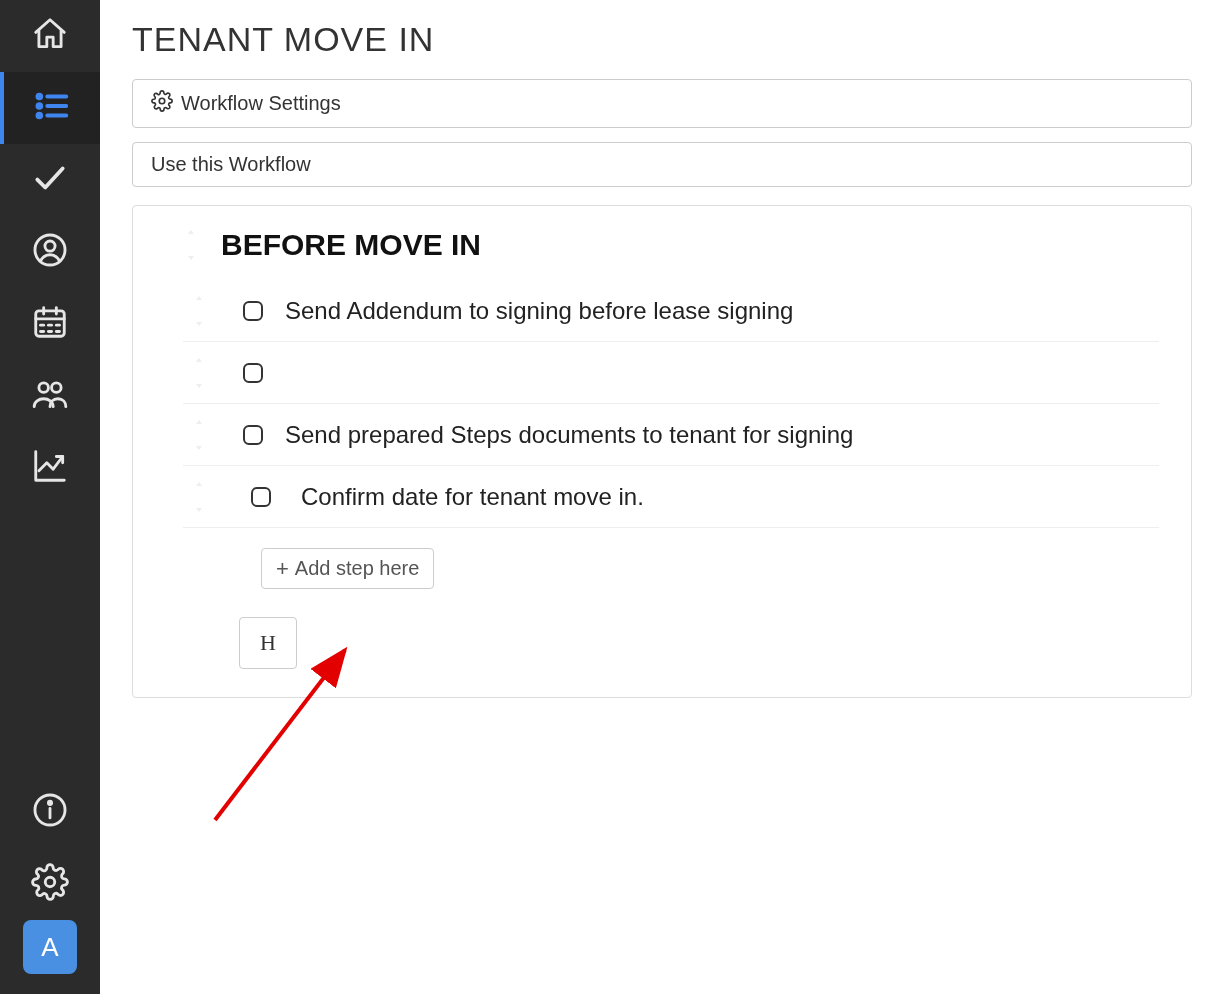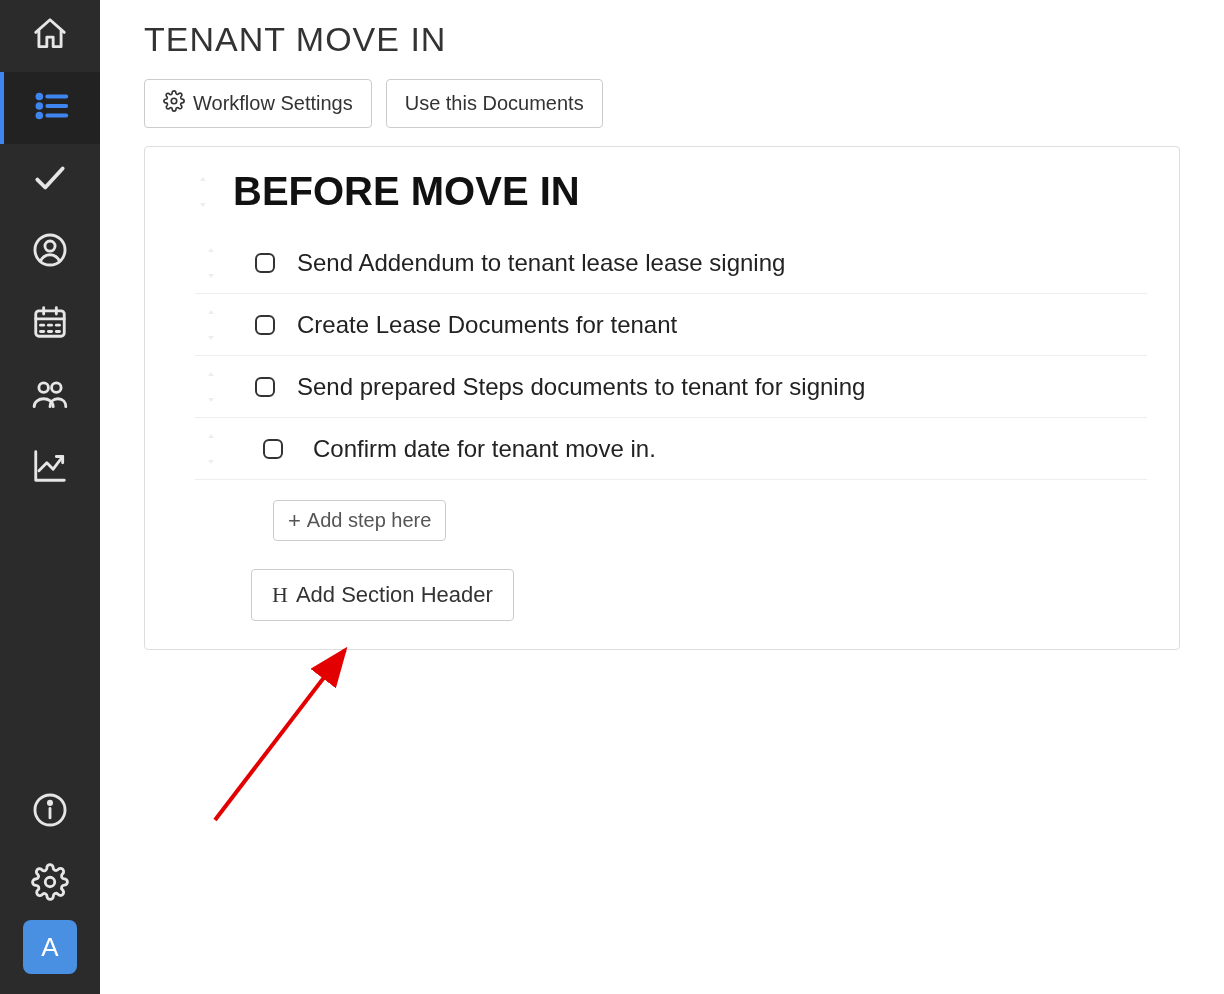--- a/index.html
+++ b/index.html
@@ -48,34 +48,35 @@
     align-items: center;
     justify-content: center;
     font-size: 26px;
     margin-bottom: 20px;
     cursor: pointer;
   }
 
   
   .main {
     flex: 1;
-    padding: 20px 44px;
+    padding: 20px 32px;
     overflow: auto;
   }
   .page-title {
     font-size: 34px;
     font-weight: 400;
     letter-spacing: 1px;
     color: #333;
     margin-bottom: 20px;
   }
   .action-bar {
     display: flex;
     gap: 14px;
     margin-bottom: 18px;
+    flex-direction: column;
   }
   .btn {
     display: inline-flex;
     align-items: center;
     gap: 8px;
     padding: 10px 18px;
     border: 1px solid #ccc;
     border-radius: 4px;
     background: #fff;
     font-size: 20px;
@@ -109,21 +110,21 @@
     flex-shrink: 0;
   }
   .drag-col svg { width: 16px; height: 16px; }
 
   .section-header-row {
     display: flex;
     align-items: center;
     margin-bottom: 18px;
   }
   .section-title {
-    font-size: 40px;
+    font-size: 30px;
     font-weight: 700;
     color: #111;
   }
   .step-row {
     display: flex;
     align-items: center;
     padding: 14px 0;
     border-bottom: 1px solid #eee;
     min-height: 62px;
   }
@@ -294,21 +295,21 @@
         <svg viewBox="0 0 24 24" fill="none" stroke="currentColor" stroke-width="1.8">
             <circle cx="12" cy="12" r="3"></circle>
             <path d="M19.4 15a1.7 1.7 0 0 0 .3 1.8l.1.1a2 2 0 1 1-2.8 2.8l-.1-.1a1.7 1.7 0 0 0-1.8-.3 1.7 1.7 0 0 0-1 1.5V21a2 2 0 0 1-4 0v-.1a1.7 1.7 0 0 0-1-1.5 1.7 1.7 0 0 0-1.8.3l-.1.1a2 2 0 1 1-2.8-2.8l.1-.1a1.7 1.7 0 0 0 .3-1.8 1.7 1.7 0 0 0-1.5-1H3a2 2 0 0 1 0-4h.1a1.7 1.7 0 0 0 1.5-1 1.7 1.7 0 0 0-.3-1.8l-.1-.1a2 2 0 1 1 2.8-2.8l.1.1a1.7 1.7 0 0 0 1.8.3h.1a1.7 1.7 0 0 0 1-1.5V3a2 2 0 0 1 4 0v.1a1.7 1.7 0 0 0 1 1.5h.1a1.7 1.7 0 0 0 1.8-.3l.1-.1a2 2 0 1 1 2.8 2.8l-.1.1a1.7 1.7 0 0 0-.3 1.8v.1a1.7 1.7 0 0 0 1.5 1H21a2 2 0 0 1 0 4h-.1a1.7 1.7 0 0 0-1.5 1z"></path>
           </svg>
       </span>
       <span>Workflow Settings</span>
     </button>
 
 
     <button class="btn">
-      <span>Use this Documents</span>
+      <span>Use this Workflow</span>
     </button>
   </div>
 
   <div class="card">
 
     <div class="section-header-row">
       <span class="drag-col">
         <svg viewBox="0 0 16 16" fill="#eee">
             <path d="M8 1l3 4H5z"></path>
           </svg>
@@ -323,33 +324,32 @@
         <div class="step-row">
           <span class="drag-col">
             <svg viewBox="0 0 16 16" fill="#eee">
               <path d="M8 1l3 4H5z"></path>
             </svg>
             <svg viewBox="0 0 16 16" fill="#eee">
               <path d="M8 15l-3-4h6z"></path>
             </svg>
           </span>
           <span class="checkbox"></span>
-          <span class="step-label">Send Addendum to tenant lease lease signing</span>
+          <span class="step-label">Send Addendum to signing before lease signing</span>
         </div>
         <div class="step-row">
           <span class="drag-col">
             <svg viewBox="0 0 16 16" fill="#eee">
               <path d="M8 1l3 4H5z"></path>
             </svg>
             <svg viewBox="0 0 16 16" fill="#eee">
               <path d="M8 15l-3-4h6z"></path>
             </svg>
           </span>
           <span class="checkbox"></span>
-          <span class="step-label">Create Lease Documents for tenant</span>
         </div>
         <div class="step-row">
           <span class="drag-col">
             <svg viewBox="0 0 16 16" fill="#eee">
               <path d="M8 1l3 4H5z"></path>
             </svg>
             <svg viewBox="0 0 16 16" fill="#eee">
               <path d="M8 15l-3-4h6z"></path>
             </svg>
           </span>
@@ -373,21 +373,20 @@
     <div class="add-step-row">
       <button class="btn-sm">
         <span class="plus">+</span>
         <span>Add step here</span>
       </button>
     </div>
 
     <div class="footer-btns">
       <button class="btn">
         <span class="h-icon">H</span>
-        <span>Add Section Header</span>
       </button>
     </div>
 
   </div>
 
   <svg class="arrow-annotation" style="left:200px; top:620px;" width="170" height="210">
     <defs>
       <marker id="arrowhead" markerWidth="10" markerHeight="8" refX="9" refY="4" orient="auto">
         <polygon points="0 0, 10 4, 0 8" fill="#e30000"></polygon>
       </marker>

